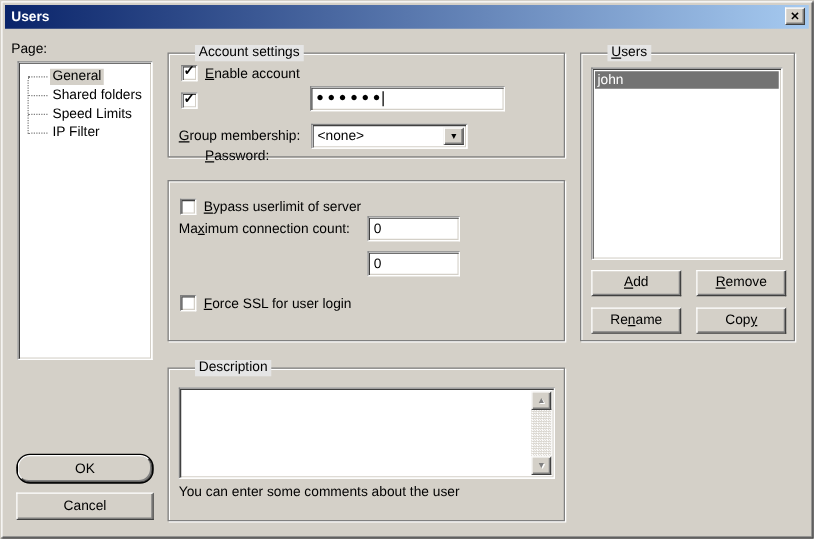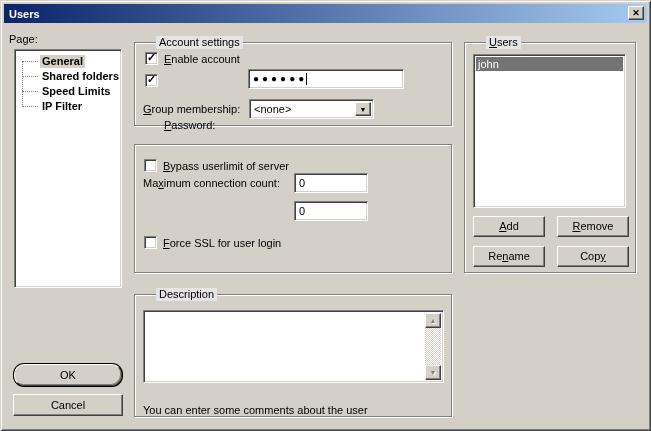--- a/index.html
+++ b/index.html
@@ -58,21 +58,21 @@
   .dis{color:#808080;text-shadow:1px 1px 0 #fff;}
   .btn{
     position:absolute;background:#D4D0C8;
     border:1px solid;border-color:#FFFFFF #404040 #404040 #FFFFFF;
     box-shadow:inset -1px -1px 0 #808080;box-sizing:border-box;
     display:flex;align-items:center;justify-content:center;line-height:1;
   }
   .btn.default{box-shadow:0 0 0 1px #000,inset -1px -1px 0 #808080;border-radius:10px;}
   .tree{overflow:hidden;}
   .tree-spine{position:absolute;left:7px;top:11px;height:46px;width:0;border-left:1px dotted #808080;}
-  .tree-item{position:absolute;left:0;right:3px;height:15px;line-height:15px;white-space:nowrap;font-weight:bold;}
+  .tree-item{position:absolute;left:0;right:3px;height:15px;line-height:15px;white-space:nowrap;}
   .stub{position:absolute;left:7px;top:7px;width:16px;border-top:1px dotted #808080;}
   .tree-label{margin-left:25px;padding:0 2px;display:inline-block;line-height:13px;}
   .tree-label.sel{background:#D4D0C8;}
   .userlist{overflow:hidden;}
   .list-item{position:absolute;left:2px;right:2px;top:2px;height:14px;line-height:14px;
     background:#737373;color:#fff;padding-left:2px;}
   .vscroll{position:absolute;right:2px;top:2px;bottom:2px;width:16px;display:flex;flex-direction:column;}
   .scroll-btn{
     height:15px;background:#D4D0C8;flex:none;
     border:1px solid;border-color:#FFFFFF #404040 #404040 #FFFFFF;
@@ -162,21 +162,21 @@
       <div class="vscroll">
         <div class="scroll-btn">
           <span class="arrow dis">▲</span>
         </div>
         <div class="scroll-track"></div>
         <div class="scroll-btn">
           <span class="arrow dis">▼</span>
         </div>
       </div>
     </div>
-    <span class="lbl" style="left:8px;top:93px;margin-top:16px;">You can enter some comments about the user</span>
+    <span class="lbl" style="left:8px;top:93px;">You can enter some comments about the user</span>
   </div>
 
   <div class="group" style="left:464px;top:42px;width:172px;height:231px;">
     <span class="glabel"><span></span><span class="u">U</span><span>sers</span></span>
     <div class="sunken userlist" style="left:8px;top:11px;width:153px;height:154px;">
       <div class="list-item">
         <span>john</span>
       </div>
     </div>
     <div class="btn" style="left:8px;top:173px;width:72px;height:21px;">

